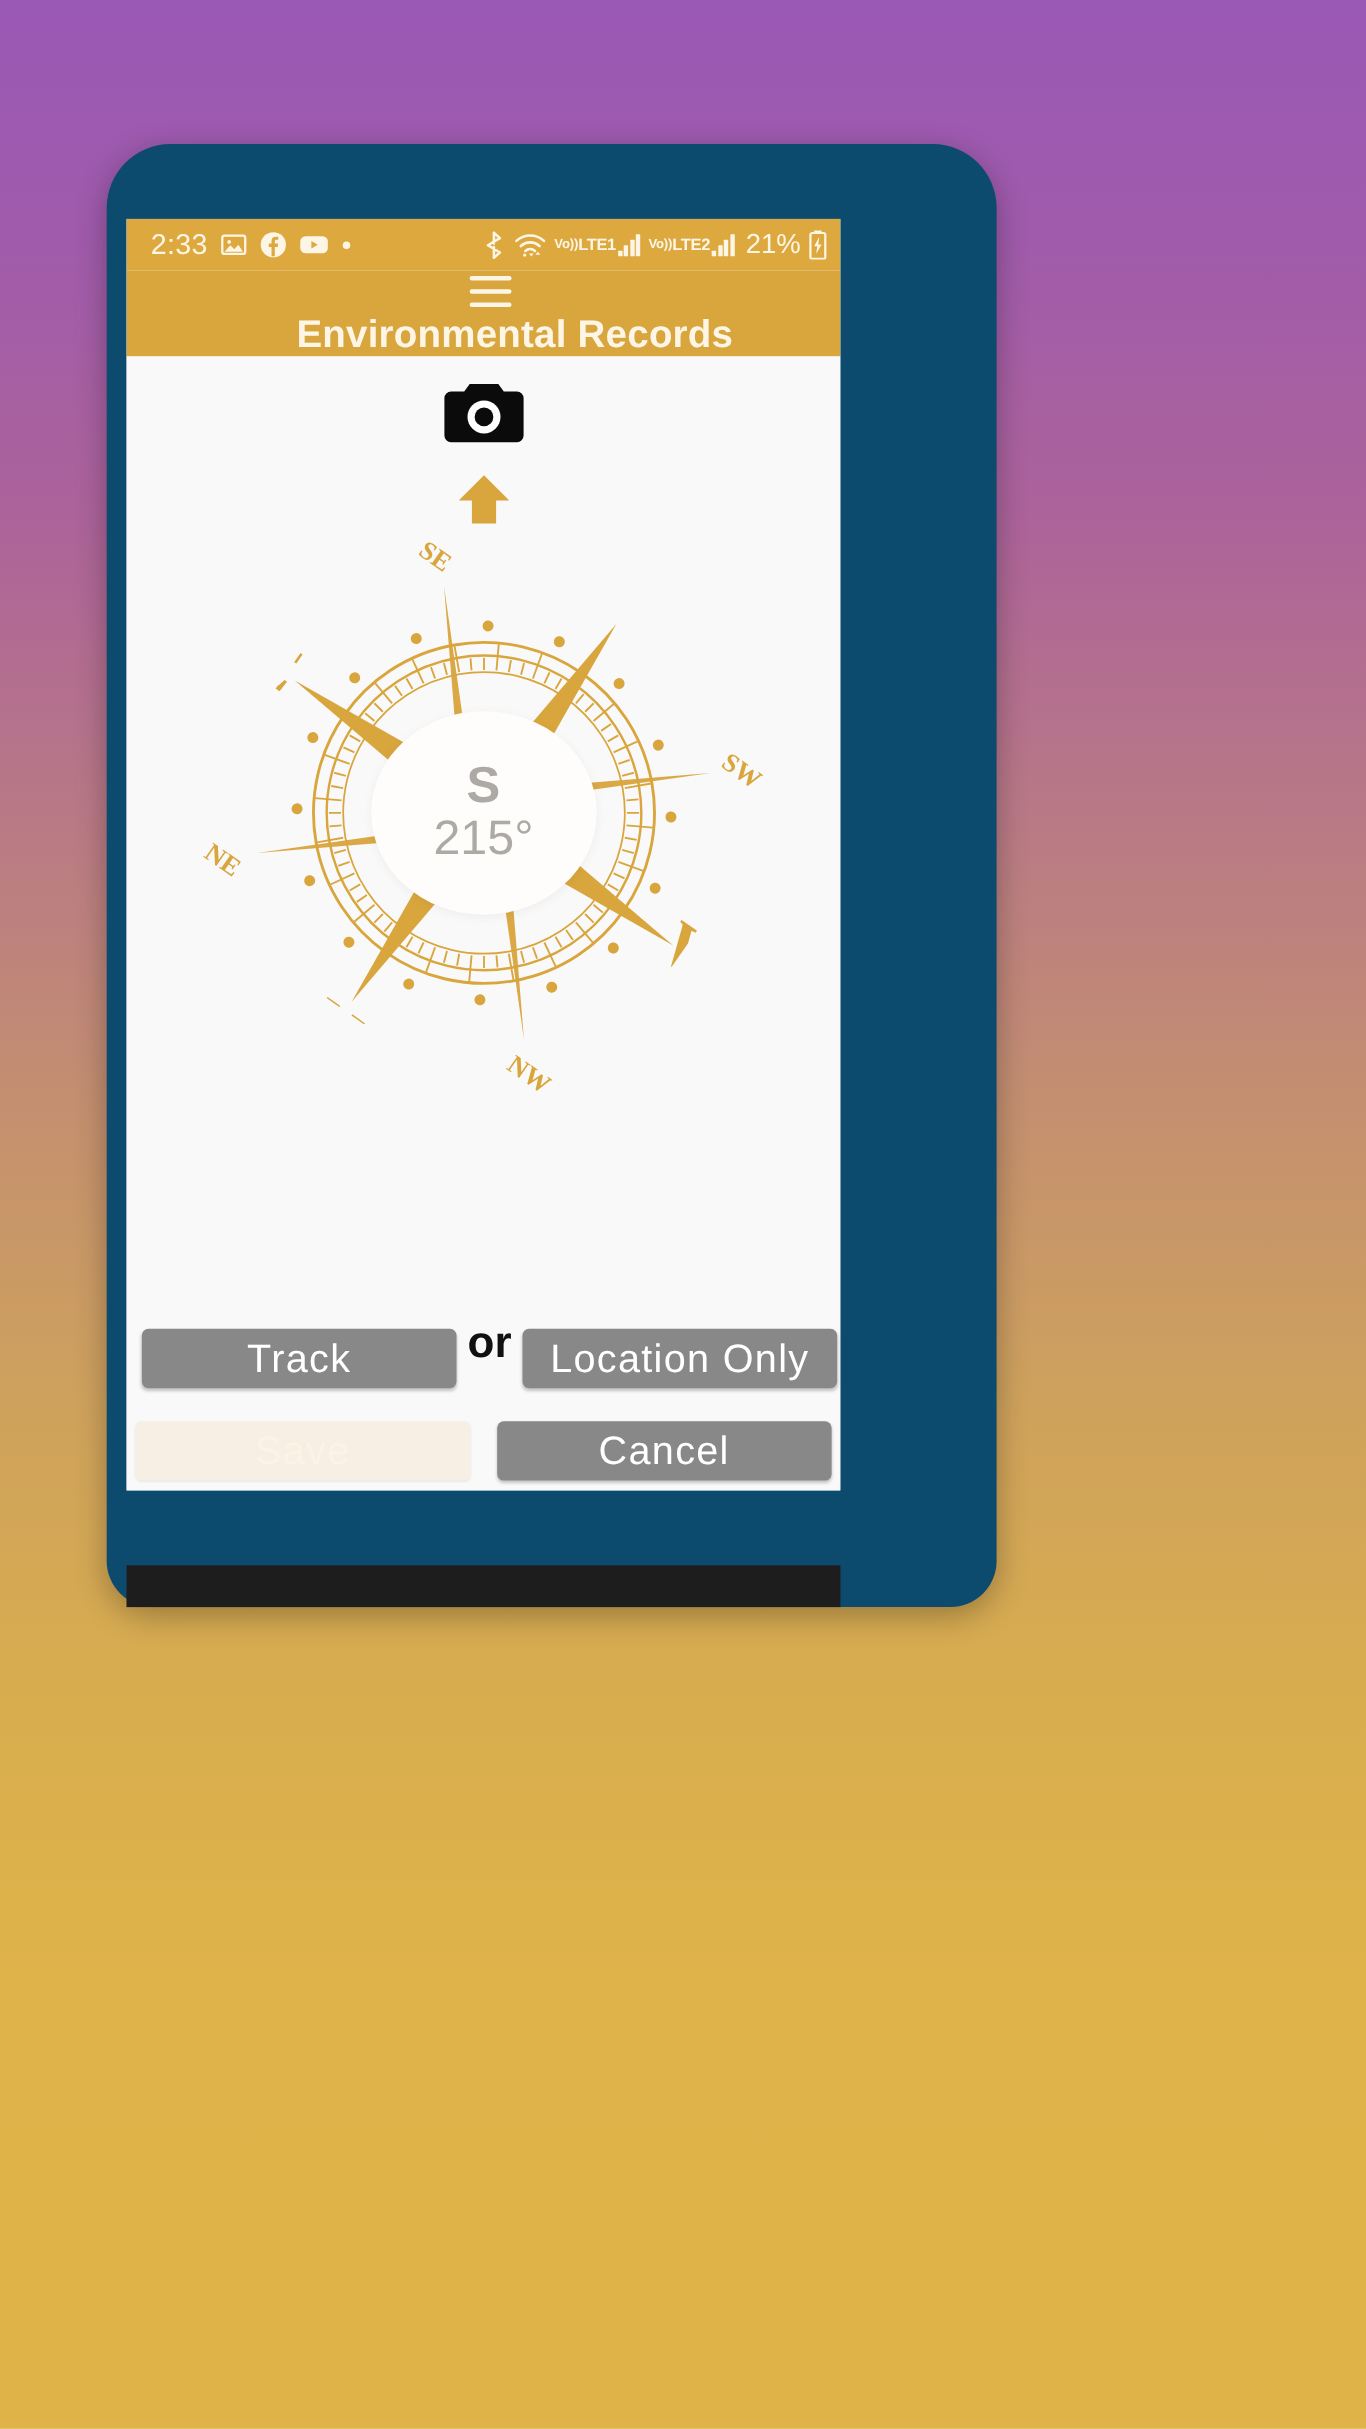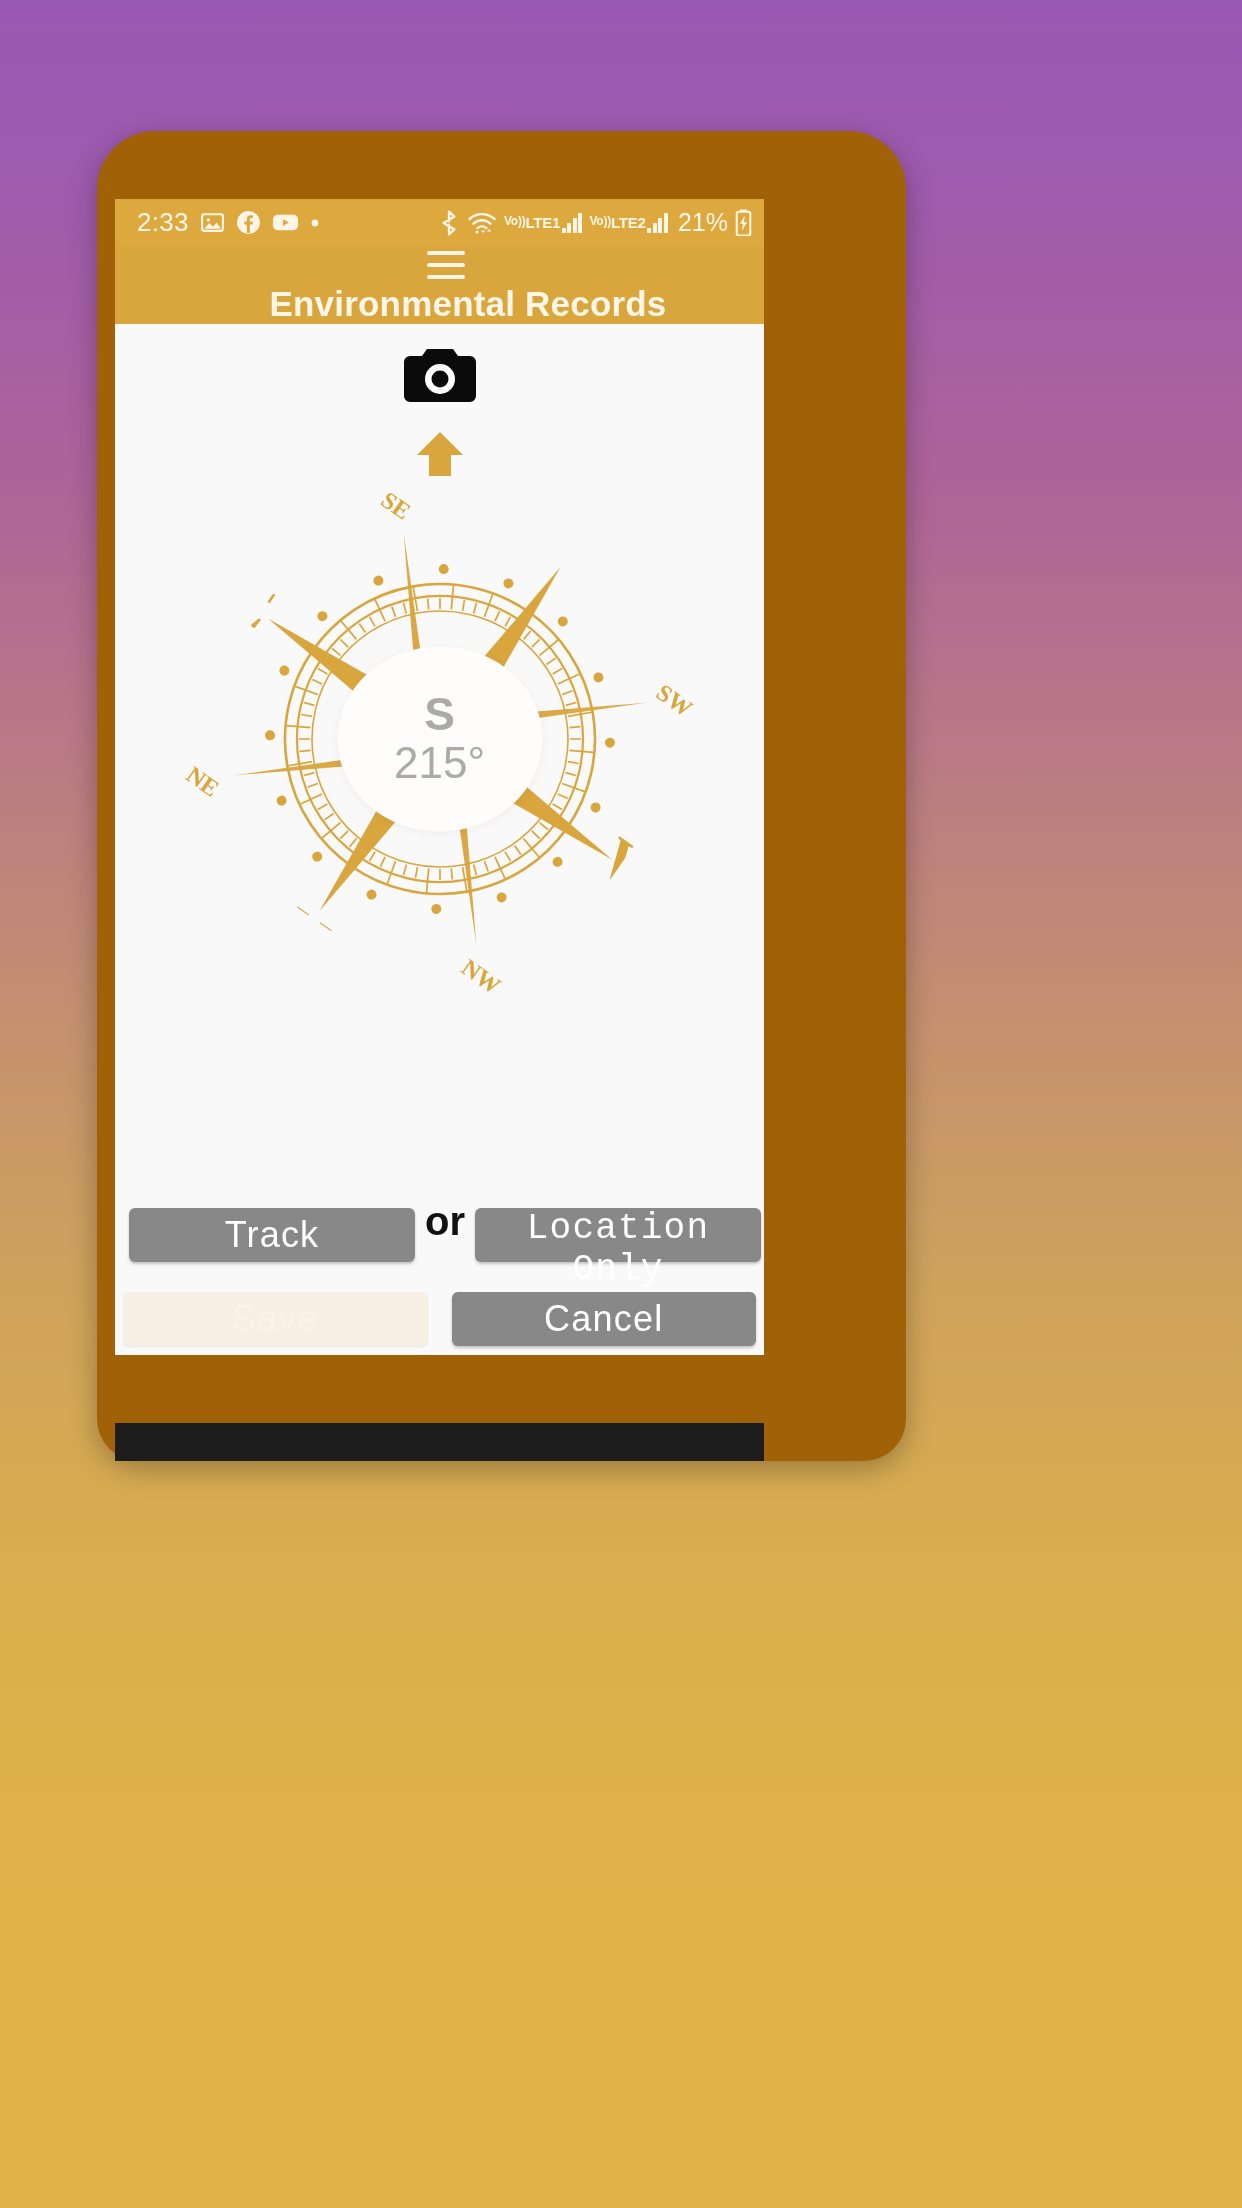--- a/index.html
+++ b/index.html
@@ -23,21 +23,21 @@
     position: relative;
   }
 
   
   #phone-frame {
     position: absolute;
     left: 97px;
     top: 131px;
     width: 809px;
     height: 1330px;
-    background: #a16207;
+    background: #0c4a6e;
     border-radius: 58px 58px 42px 42px;
     box-shadow: 0 8px 28px rgba(0,0,0,0.28);
   }
   #phone-screen {
     position: absolute;
     left: 18px;
     top: 68px;
     width: 649px;
     height: 1156px;
     background: #f9f9f9;
@@ -196,21 +196,21 @@
     box-shadow: 0 2px 3px rgba(0,0,0,0.22);
     margin-top: 28px;
   }
   .btn-grey { background: #888888; color: #ffffff; }
   .btn-disabled {
     background: #f7efe3; color: #fbf3e6;
     box-shadow: 0 1px 2px rgba(0,0,0,0.07);
     cursor: default;
   }
   #track-button { flex: 0 0 286px; }
-  #location-only-button { flex: 0 0 286px; font-family: Liberation Mono, monospace; }
+  #location-only-button { flex: 0 0 286px; }
   #or-label {
     font-size: 40px; font-weight: 700; color: #111;
     flex: 0 0 auto;
   }
   #save-button { flex: 1 1 0; }
   #cancel-button { flex: 1 1 0; }
 
   #nav-bar {
     position: absolute;
     left: 18px; bottom: 0;

